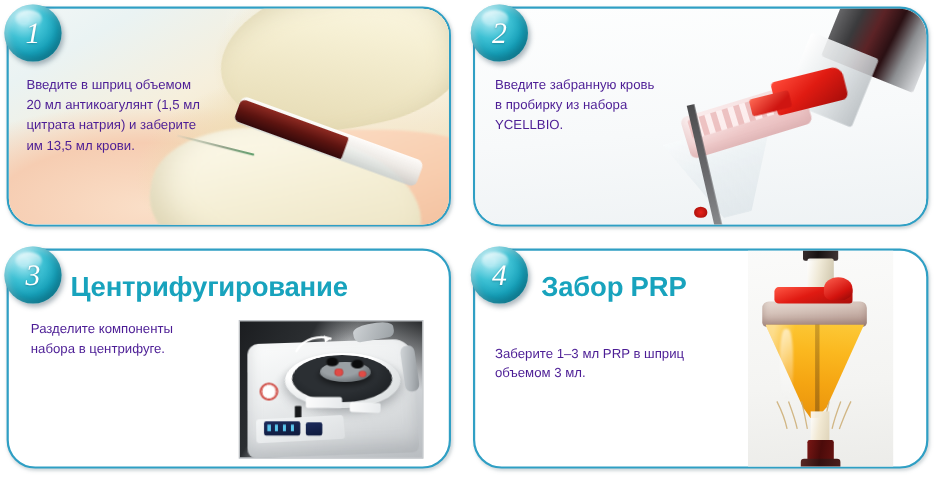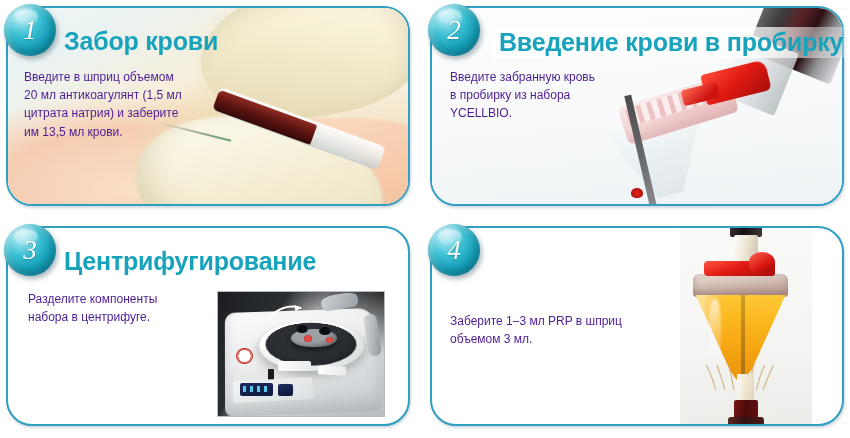--- a/index.html
+++ b/index.html
@@ -520,21 +520,20 @@
       <div class="glove-top"></div>
       <div class="glove-bottom"></div>
       <div class="syringe"></div>
       <div class="syringe-blood"></div>
       <div class="needle"></div>
     </div>
   </div>
   <div class="badge badge-1">
     <span class="badge-num">1</span>
   </div>
-  <div class="title title-1">Забор крови</div>
   <div class="body-text body-1">Введите в шприц объемом
 20 мл антикоагулянт (1,5 мл
 цитрата натрия) и заберите
 им 13,5 мл крови.</div>
 
   <div class="panel panel-2">
     <div class="photo photo-tubefill">
       <div class="syr-barrel"></div>
       <div class="syr-body"></div>
       <div class="syr-tip"></div>
@@ -543,21 +542,20 @@
       <div class="cap-ridges"></div>
       <div class="red-valve"></div>
       <div class="red-valve2"></div>
       <div class="stem"></div>
       <div class="drop"></div>
     </div>
   </div>
   <div class="badge badge-2">
     <span class="badge-num">2</span>
   </div>
-  <div class="title title-2">Введение крови в пробирку</div>
   <div class="body-text body-2">Введите забранную кровь
 в пробирку из набора
 YCELLBIO.</div>
 
   <div class="panel panel-3">
     <div class="centrifuge-photo">
       <div class="cf-dark-bg"></div>
       <div class="cf-body"></div>
       <div class="cf-lid"></div>
       <div class="cf-rim"></div>
@@ -608,16 +606,17 @@
         <path d="M55 0 C51 8 49 14 47 19" stroke="#c9a86a" stroke-width="0.9" fill="none" opacity="0.8"></path>
       </svg>
       <div class="lower-stem"></div>
       <div class="rbc"></div>
       <div class="bottom-cap"></div>
     </div>
   </div>
   <div class="badge badge-4">
     <span class="badge-num">4</span>
   </div>
+  <div class="title title-4">Забор PRP</div>
   <div class="body-text body-4">Заберите 1–3 мл PRP  в шприц
 объемом 3 мл.</div>
 
 </div>
 
 </body></html>

